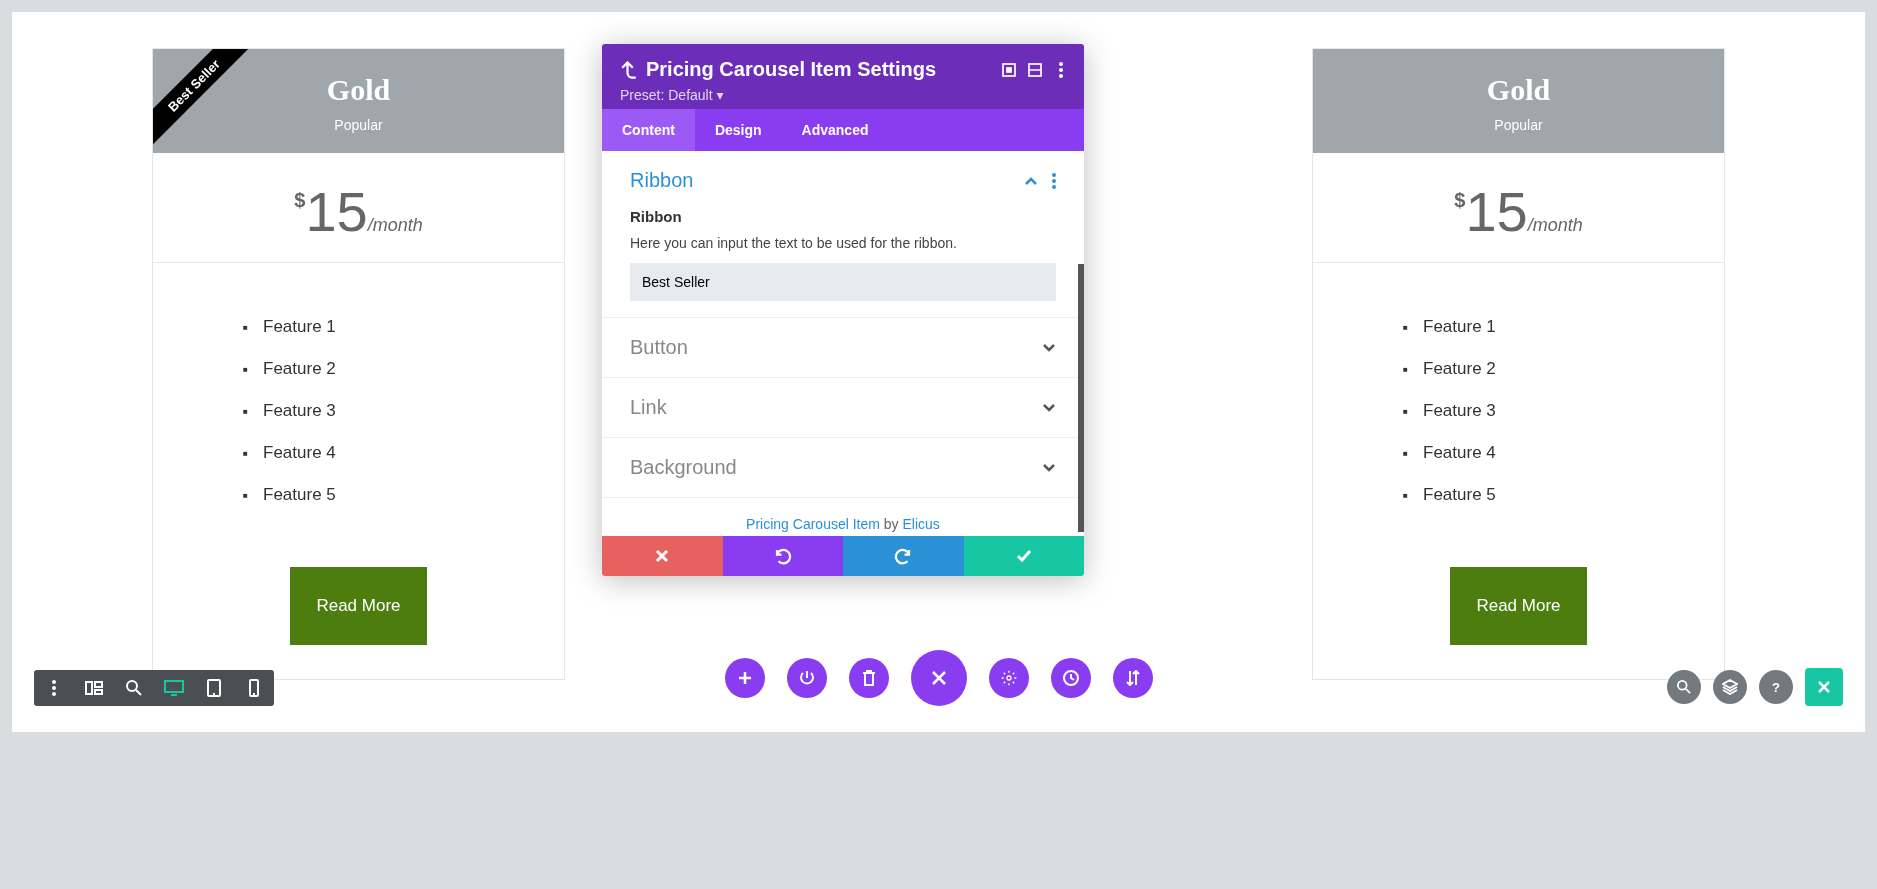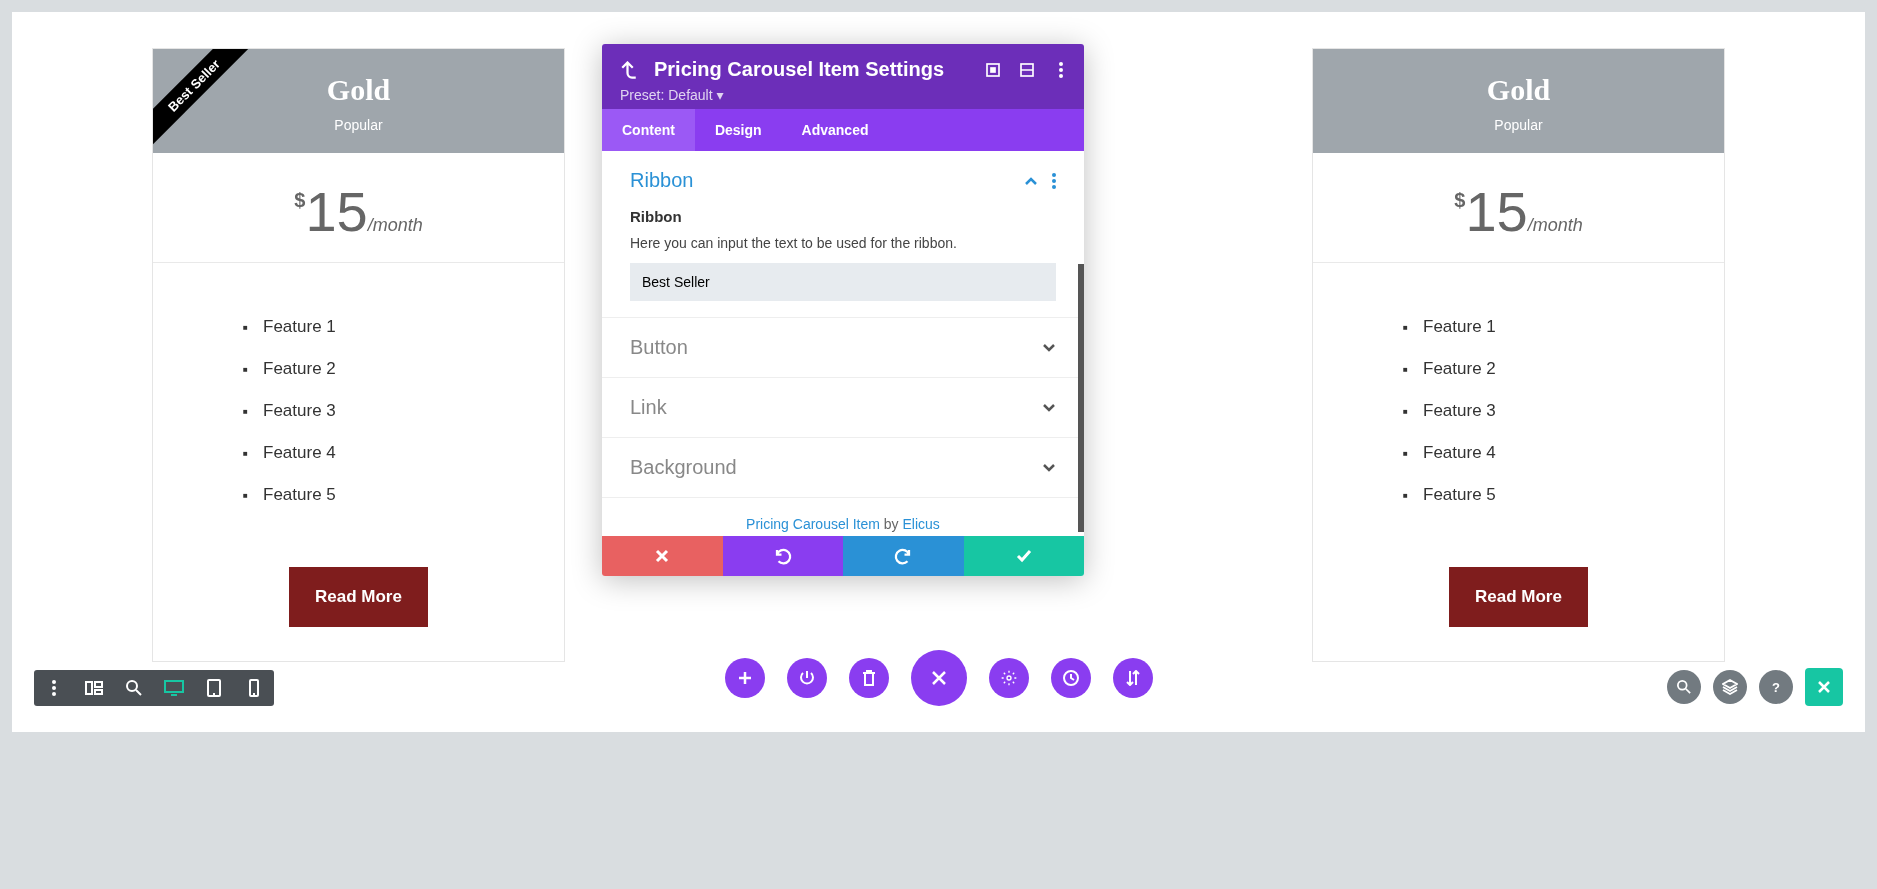--- a/index.html
+++ b/index.html
@@ -11,27 +11,27 @@
 .card-title { font-family: Georgia, serif; font-size: 30px; font-weight: 600; }
 .card-sub { font-size: 14px; margin-top: 10px; font-weight: 400; }
 .ribbon { position: absolute; top: 24px; left: -44px; width: 170px; background: #000; color: #fff; text-align: center; font-size: 13px; font-weight: 600; padding: 5px 0; transform: rotate(-45deg); }
 .price-row { text-align: center; padding: 26px 0 18px; border-bottom: 1px solid #e9e9e9; color: #666; }
 .currency { font-size: 20px; vertical-align: top; position: relative; top: 10px; font-weight: 600; color: #666; }
 .amount { font-size: 56px; font-weight: 400; color: #666; }
 .period { font-size: 18px; color: #666; font-style: italic; }
 .features { padding: 54px 40px 30px 110px; }
 .features li { list-style: none; font-size: 17px; color: #333; margin-bottom: 22px; position: relative; }
 .features li::before { content: "■"; position: absolute; left: -20px; font-size: 8px; top: 6px; color: #333; }
-.btn-more { display: block; margin: 10px auto 34px; background: #7f1d1d; color: #fff; border: none; padding: 20px 26px; font-size: 17px; font-weight: 700; cursor: pointer; }
+.btn-more { display: block; margin: 10px auto 34px; background: #4d7c0f; color: #fff; border: none; padding: 29px 26px; font-size: 17px; font-weight: 400; cursor: pointer; }
 .center-card-placeholder { width: 413px; position: relative; }
 
 
 .panel { position: absolute; left: 590px; top: 32px; width: 482px; background: #fff; box-shadow: 0 4px 30px rgba(0,0,0,0.25); border-radius: 3px; z-index: 50; overflow: hidden; }
 .panel-header { background: #6c2eb9; color: #fff; padding: 14px 14px 6px 18px; }
-.panel-title-row { display: flex; align-items: center; gap: 16px; }
+.panel-title-row { display: flex; align-items: center; gap: 8px; }
 .panel-title { font-size: 20px; font-weight: 600; flex: 1; }
 .hdr-icon { width: 18px; height: 18px; display: inline-flex; align-items: center; justify-content: center; cursor: pointer; }
 .preset { font-size: 14px; margin-top: 6px; color: #e0d4f0; }
 .tabs { background: #8a3df0; display: flex; color: #fff; }
 .tab { padding: 13px 20px; font-size: 14px; font-weight: 600; cursor: pointer; }
 .tab.active { background: #9b59f5; }
 .panel-body { max-height: 392px; overflow-y: auto; position: relative; }
 .scroll-thumb { position: absolute; right: 0; top: 113px; width: 6px; height: 268px; background: #555; }
 .section-open { padding: 18px 28px 16px; border-bottom: 1px solid #eee; }
 .section-title { color: #2a91d6; font-size: 20px; display: flex; justify-content: space-between; align-items: center; }

